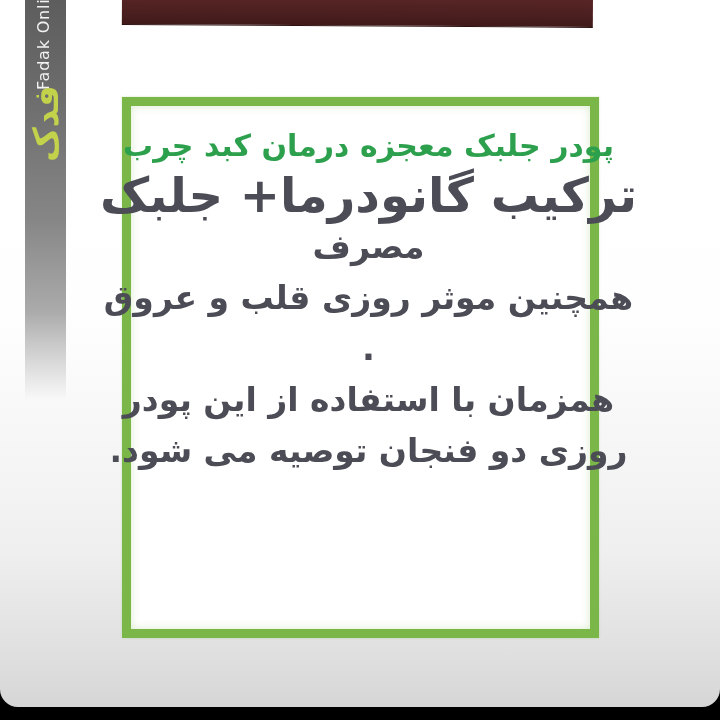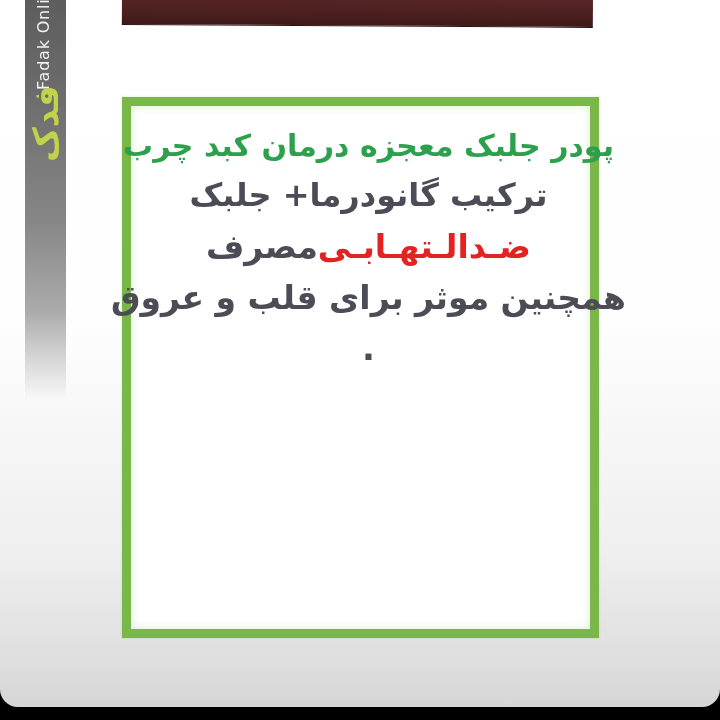--- a/index.html
+++ b/index.html
@@ -58,21 +58,21 @@
     position:absolute;inset:0;
     display:flex;flex-direction:column;align-items:center;
     padding-top:14px;direction:rtl;padding-left:16px;
   }
   .line{
     height:51px;display:flex;align-items:center;justify-content:center;
     font-weight:bold;color:var(--text_color,#4c4c56);
     font-size:33px;white-space:nowrap;line-height:51px;
   }
   .line.title{font-size:30px;color:var(--title_color,#2da04d);height:50px;}
-  .line.subtitle{font-size:32px;}
+  .line.subtitle{font-size:48px;}
   .red{color:var(--accent_red,#e32222);}
   .dot-line{font-size:34px;}
 </style>
 </head>
 <body>
 
 <div class="stage">
 
   <div class="card"></div>
 
@@ -84,27 +84,28 @@
 
   <div class="poster">
     <div class="poster-inner">
 
       <div class="line title">پودر جلبک معجزه درمان کبد چرب</div>
 
       <div class="line subtitle">ترکیب گانودرما+ جلبک</div>
 
 
       <div class="line">
-        <span class="red">ضـدالـتهـابـی</span>
           <span> مصرف</span>
       </div>
 
-      <div class="line">همچنین موثر برای قلب و عروق</div>
+      <div class="line">همچنین موثر روزی قلب و عروق</div>
 
       <div class="line dot-line">.</div>
 
+      <div class="line">همزمان با استفاده از این پودر</div>
 
 
+      <div class="line">روزی دو فنجان توصیه می شود.</div>
 
     </div>
   </div>
 
 </div>
 
 </body></html>

